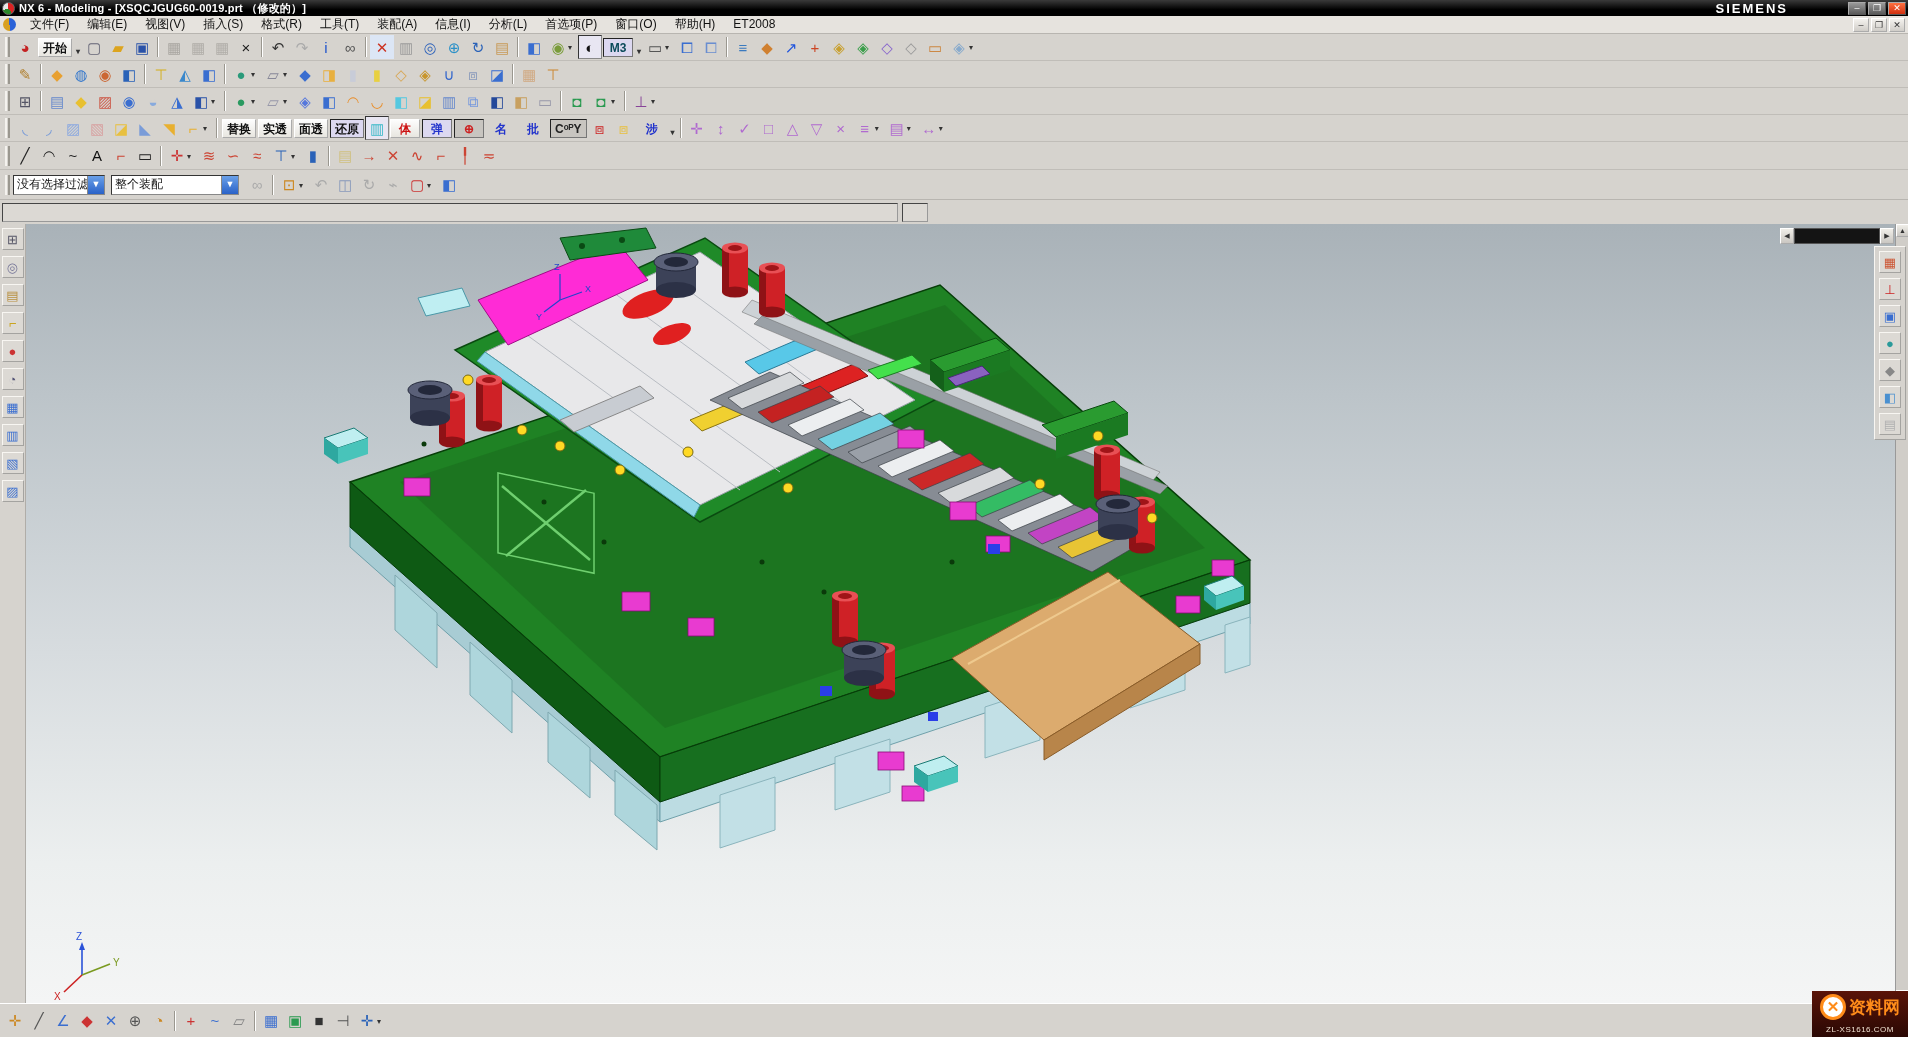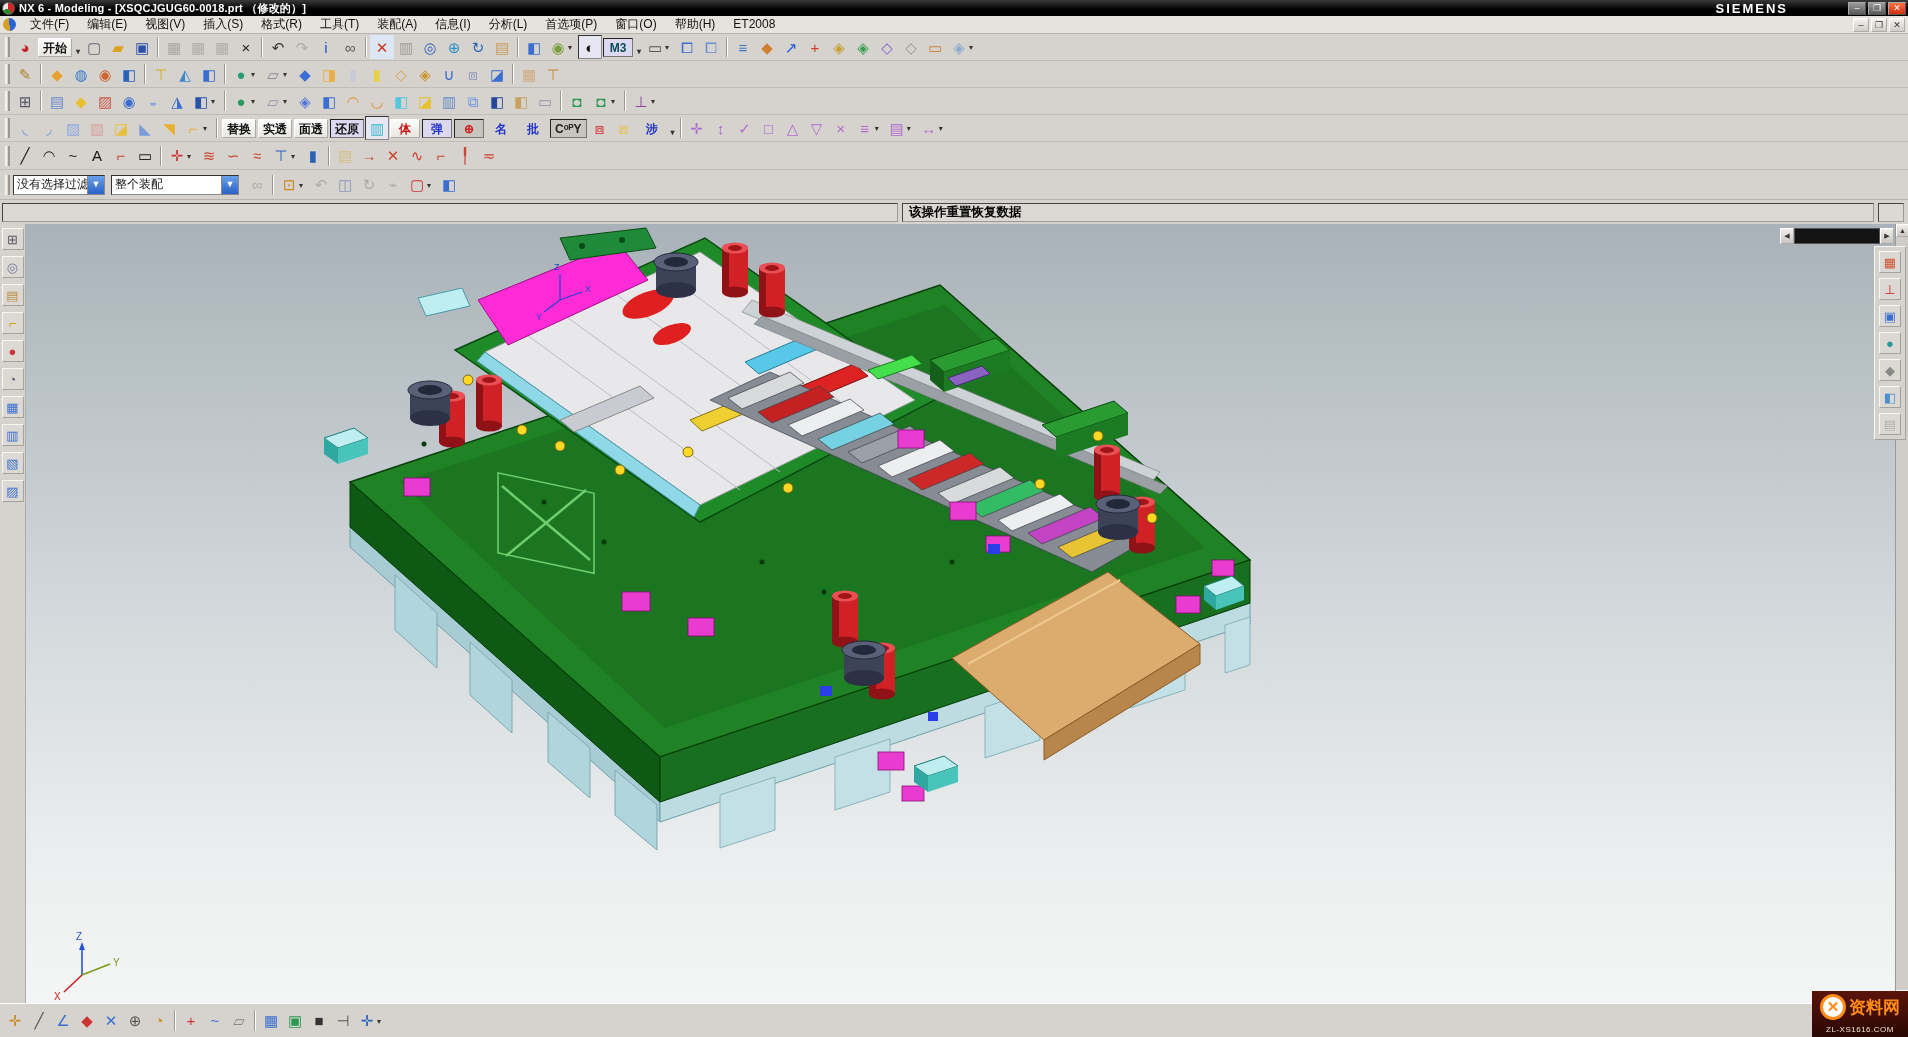--- a/index.html
+++ b/index.html
@@ -54,21 +54,21 @@
   .wm-logo { width:26px; height:26px; border-radius:50%; border:3px solid #ff8c1a; color:#ff8c1a; font-weight:bold; font-size:15px; text-align:center; line-height:20px; background:#fff; }
   .wm-title { color:#ff8c1a; font-size:17px; font-weight:bold; margin-left:3px; }
   .wm-sub { width:100%; text-align:center; color:#f0e0d0; font-size:8px; letter-spacing:.5px; margin-top:-2px; }
   svg text { font-family:"Liberation Sans",sans-serif; }
 </style>
 </head>
 <body>
 
 <div class="titlebar">
   <span class="appicon"></span>
-  <span class="ttext">NX 6 - Modeling - [XSQCJGUG60-0018.prt （修改的）]</span>
+  <span class="ttext">NX 6 - Modeling - [XSQCJGUG60-0019.prt （修改的）]</span>
   <span class="spacer"></span>
   <span class="brand">SIEMENS</span>
   <span class="wbtns">
     <span class="wbtn">–</span>
     <span class="wbtn">❐</span>
     <span class="wbtn close">✕</span>
   </span>
 </div>
 
 <div class="menubar">
@@ -539,21 +539,20 @@
         <span class="caret">▾</span>
       </span>
       <span class="icell">
         <span class="g" style="color: rgb(58, 110, 208);">◧</span>
       </span>
     </span>
 </div>
 
 <div class="statusbar">
   <span class="sfield" style="width:896px"></span>
-  <span class="sfield msg" style="width:972px">该操作重置恢复数据</span>
   <span class="sfield" style="width:26px"></span>
 </div>
 
 <div class="viewport">
 <svg width="1908" height="779" viewBox="0 224 1908 779">
 
   <g>
     <polygon points="350,527 660,802 660,822 350,547" fill="#a8ccd4" stroke="#6fa0aa" stroke-width="1"></polygon>
     <polygon points="660,802 1250,603 1250,624 660,822" fill="#bcdce2" stroke="#6fa0aa" stroke-width="1"></polygon>
 

